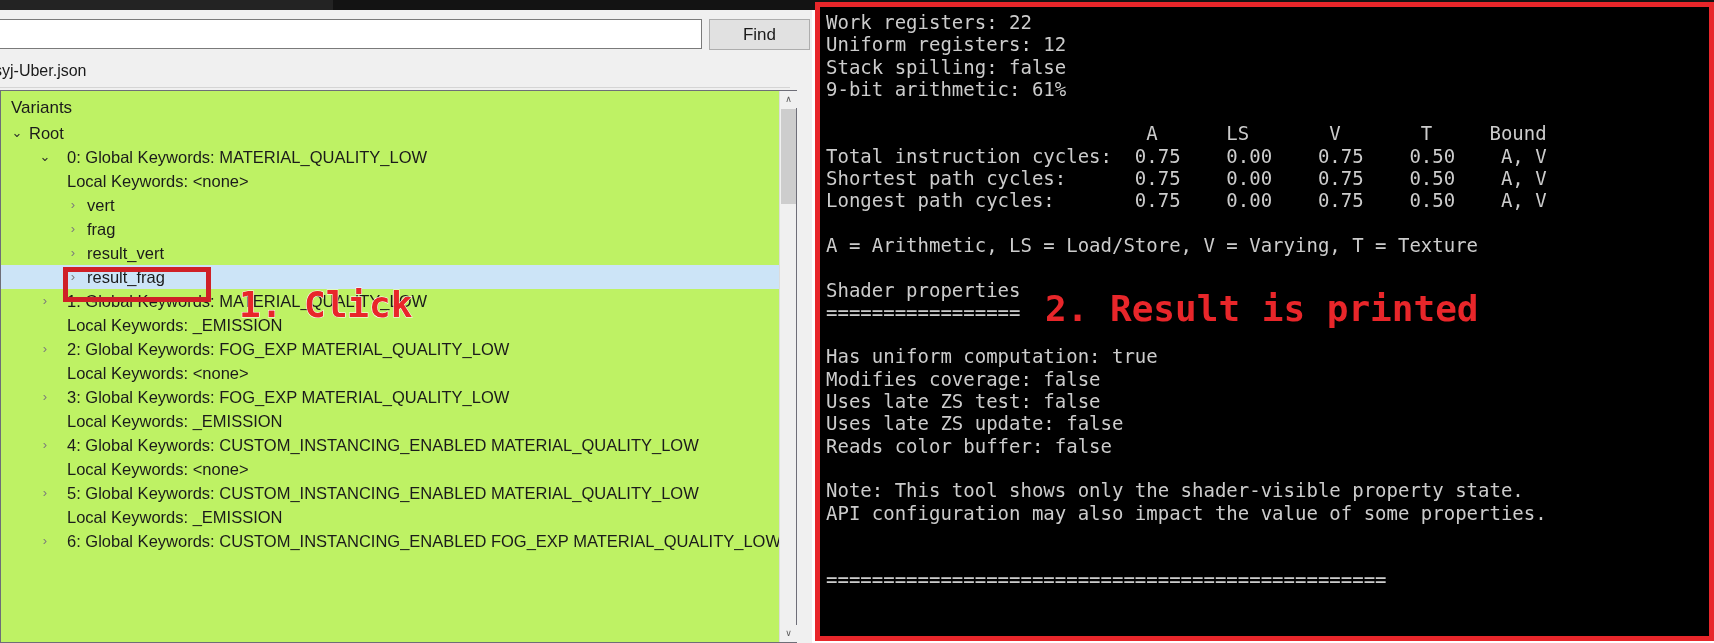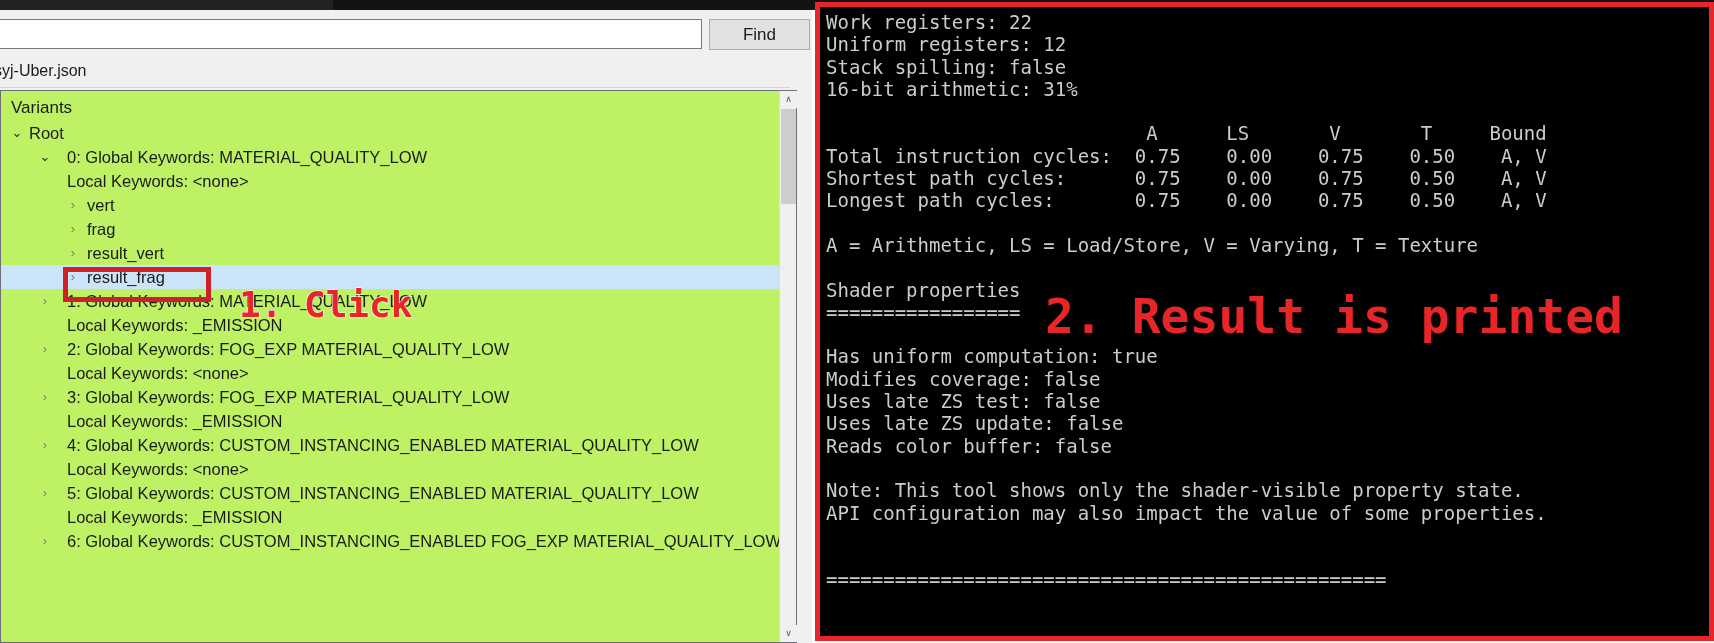--- a/index.html
+++ b/index.html
@@ -225,21 +225,21 @@
   }
   .anno-click {
     left: 215px; top: 284px;
     font-size: 36px;
     -webkit-text-stroke: 1px #ffffff;
     paint-order: stroke fill;
     margin-left: 24px;
   }
   .anno-result {
     left: 1045px; top: 288px;
-    font-size: 48px;
+    font-size: 36px;
   }
 
   .hl-box {
     position: absolute;
     left: 63px; top: 267px;
     width: 148px;
     height: 35px;
     border: 5px solid #cf2027;
     background: transparent;
     pointer-events: none;
@@ -344,21 +344,21 @@
       <div class="sb-thumb"></div>
       <div class="sb-arrow down">∨</div>
     </div>
   </div>
 
   <div class="terminal-outer">
     <div class="terminal-inner" id="terminal-body">
         <div class="tline">Work registers: 22</div>
         <div class="tline">Uniform registers: 12</div>
         <div class="tline">Stack spilling: false</div>
-        <div class="tline">16-bit arithmetic: 31%</div>
+        <div class="tline">9-bit arithmetic: 61%</div>
         <div class="tline blank"> </div>
         <div class="tline">                            A      LS       V       T     Bound</div>
         <div class="tline">Total instruction cycles:  0.75    0.00    0.75    0.50    A, V</div>
         <div class="tline">Shortest path cycles:      0.75    0.00    0.75    0.50    A, V</div>
         <div class="tline">Longest path cycles:       0.75    0.00    0.75    0.50    A, V</div>
         <div class="tline blank"> </div>
         <div class="tline">A = Arithmetic, LS = Load/Store, V = Varying, T = Texture</div>
         <div class="tline blank"> </div>
         <div class="tline">Shader properties</div>
         <div class="tline">=================</div>

